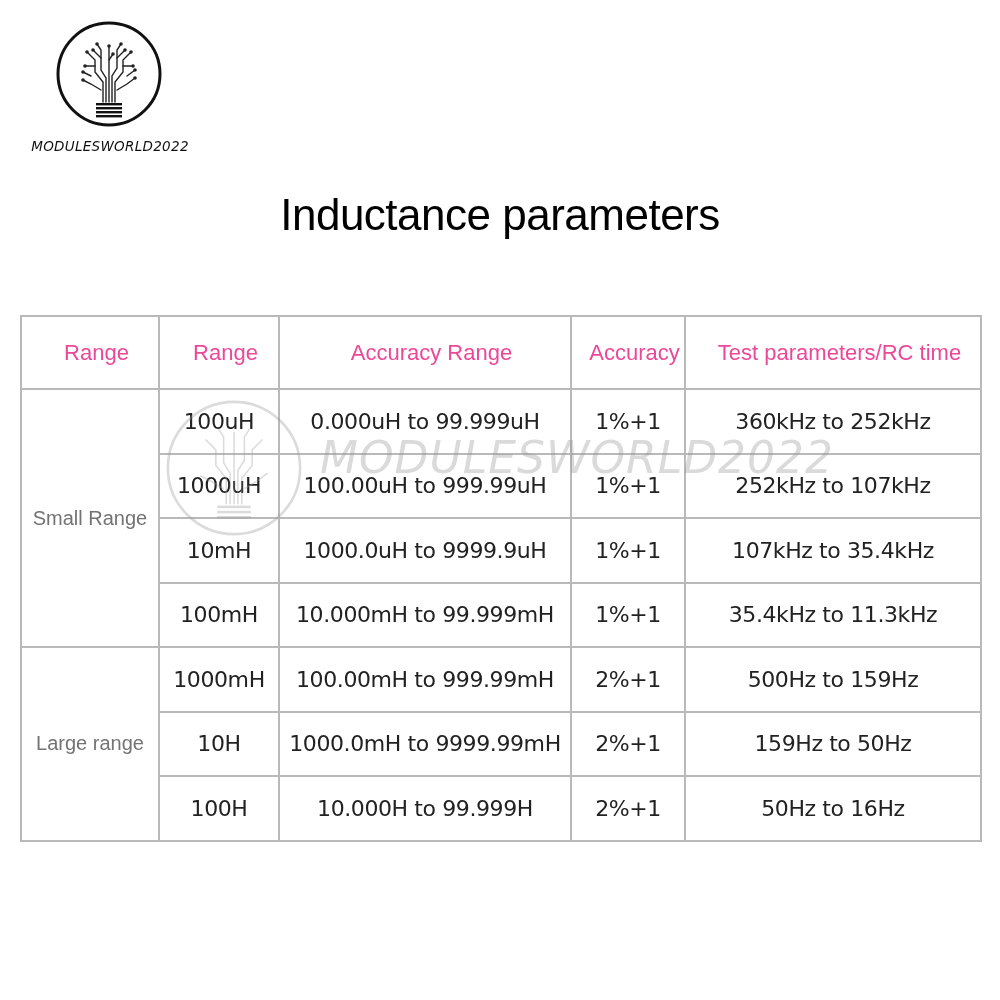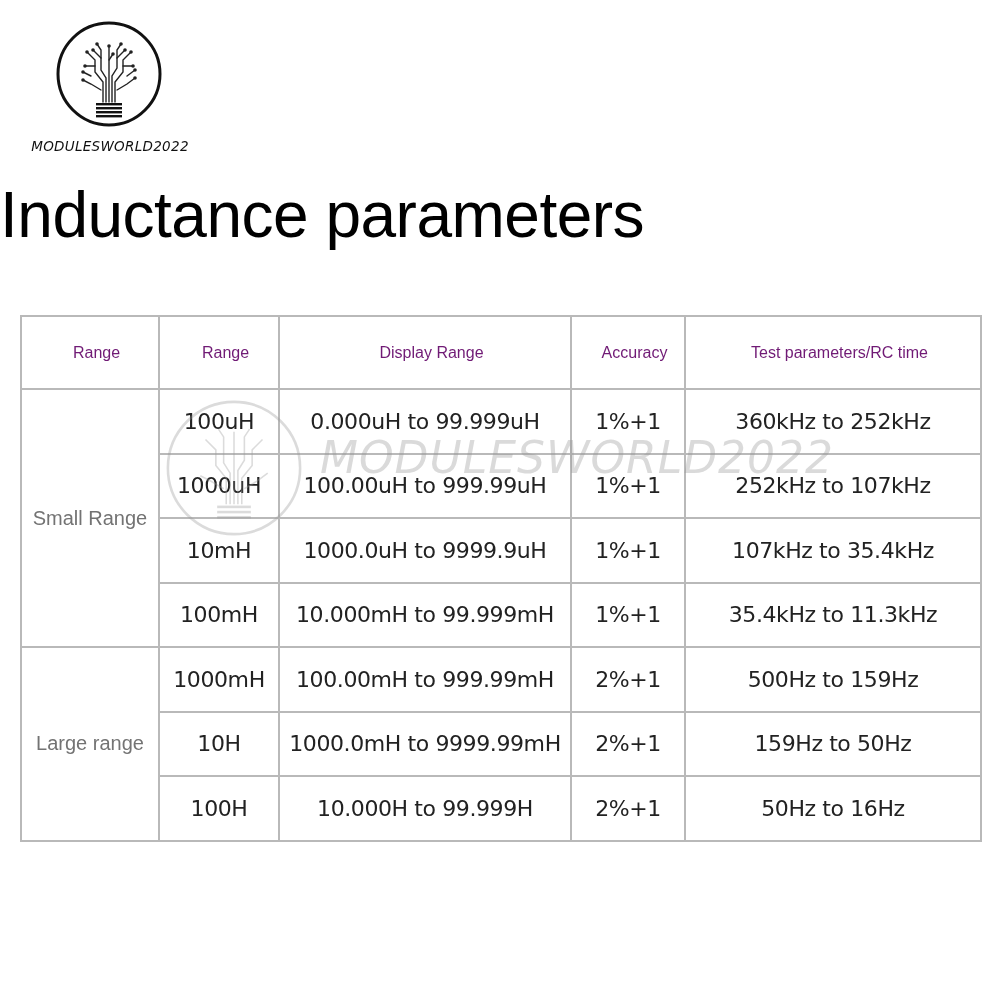--- a/index.html
+++ b/index.html
@@ -2,29 +2,29 @@
 <html><head>
 <meta charset="utf-8">
 <style>
   html, body { margin: 0; padding: 0; background: #ffffff; }
   body { width: 1000px; height: 1000px; position: relative; overflow: hidden;
          font-family: "Liberation Sans", "DejaVu Sans", sans-serif; color: #111; }
   .logo { position: absolute; left: 55px; top: 20px; width: 108px; height: 108px; }
   .brand { position: absolute; left: 20px; top: 138px; width: 180px; text-align: center;
            font-family: "DejaVu Sans", sans-serif; font-style: italic; font-size: 13.5px;
            letter-spacing: 0.3px; color: #111; }
-  .title { position: absolute; left: 0; top: 180px; width: 1000px; 
-           font-family: "Liberation Sans", sans-serif; font-size: 64px; color: #000;
+  .title { position: absolute; left: 0; top: 180px; width: 1000px; text-align: center;
+           font-family: "Liberation Sans", sans-serif; font-size: 44px; color: #000;
            letter-spacing: -0.5px; line-height: 70px; }
   table.params { position: absolute; left: 20px; top: 315px; width: 960px;
                  border-collapse: collapse; table-layout: fixed; }
   table.params th, table.params td { border: 2px solid #b9b9b9; text-align: center;
                  vertical-align: middle; padding: 0; }
-  table.params th { height: 71px; font-weight: normal; font-size: 16px;
-                    font-family: "Liberation Sans", sans-serif; color: #701a75; padding-left: 13px; }
+  table.params th { height: 71px; font-weight: normal; font-size: 22px;
+                    font-family: "Liberation Sans", sans-serif; color: #ec4899; padding-left: 13px; }
   table.params td { height: 62.5px; font-size: 22px; font-family: "DejaVu Sans", sans-serif;
                     color: #222; letter-spacing: -0.4px; }
   table.params td.group { color: #737373; font-family: "Liberation Sans", sans-serif;
                           font-size: 20px; letter-spacing: 0; }
   .watermark { position: absolute; left: 170px; top: 398px; width: 720px; height: 140px;
                pointer-events: none; }
   .wm-text { position: absolute; left: 150px; top: 34px; font-family: "DejaVu Sans", sans-serif;
              font-style: italic; font-size: 44px; color: rgba(150,150,150,0.35);
              letter-spacing: 1px; white-space: nowrap; }
   .wm-logo { position: absolute; left: -6px; top: 0; width: 140px; height: 140px; opacity: 0.35; }
@@ -82,21 +82,21 @@
     <col style="width:138px">
       <col style="width:120px">
       <col style="width:292px">
       <col style="width:114px">
       <col style="width:296px">
   </colgroup>
   <thead>
     <tr>
       <th>Range</th>
       <th>Range</th>
-      <th>Display Range</th>
+      <th>Accuracy Range</th>
       <th>Accuracy</th>
       <th>Test parameters/RC time</th>
     </tr>
   </thead>
   <tbody>
     <tr>
       <td class="group" rowspan="4">Small Range</td>
       <td>100uH</td>
       <td>0.000uH to 99.999uH</td>
       <td>1%+1</td>

